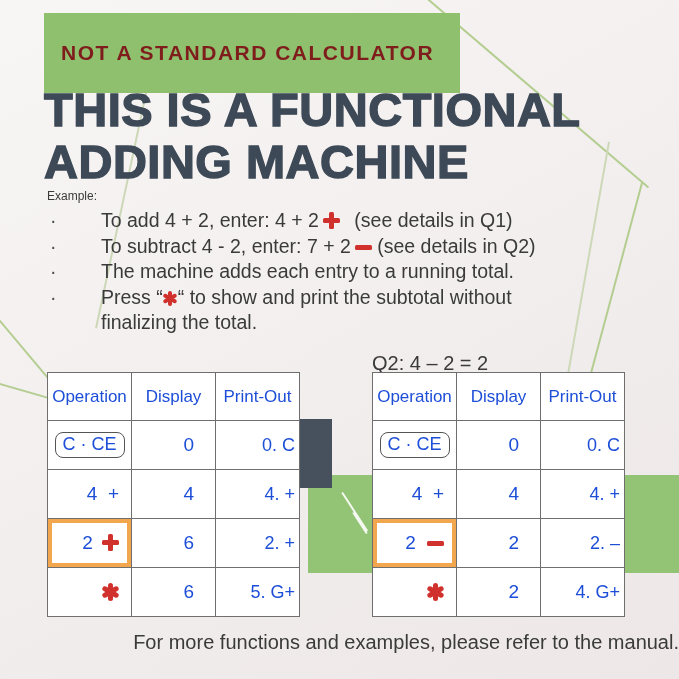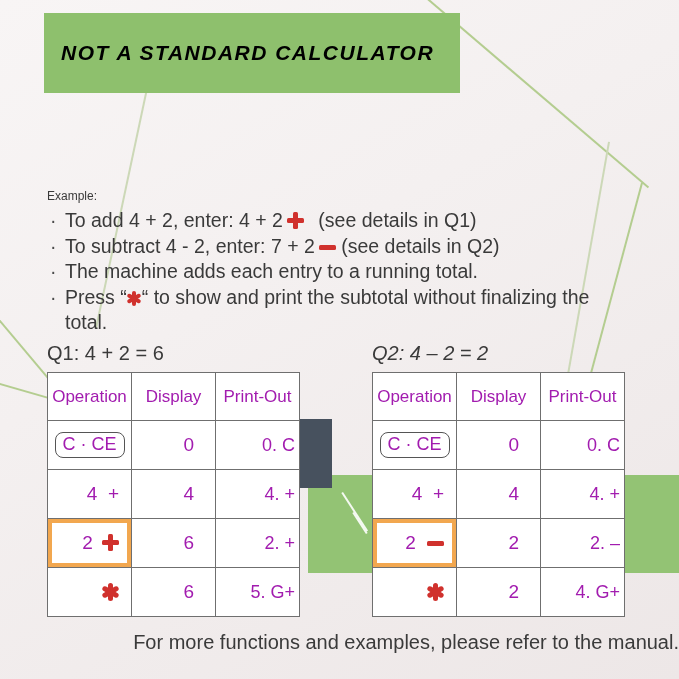--- a/index.html
+++ b/index.html
@@ -12,49 +12,49 @@
   
   .dline { position:absolute; height:2px; background:#b4cd90; transform-origin:0 0; z-index:1; }
   .dline.light { background:#ccd8b7; }
   .dline.white { background:rgba(255,255,255,.9); z-index:3; }
   
   .green-band { position:absolute; left:308px; top:475px; width:371px; height:98px; background:#93c374; z-index:2; }
   .dark-block { position:absolute; left:299px; top:419px; width:33px; height:69px; background:#47515e; z-index:3; }
   
   .banner { position:absolute; left:44px; top:13px; width:416px; height:80px; background:#8ec06d; z-index:4;
             display:flex; align-items:center; padding-left:17px; }
-  .banner span { color:#000000; font-size:21px; font-weight:bold; letter-spacing:1.5px;font-style:italic; }
+  .banner span { color:#7f1d1d; font-size:21px; font-weight:bold; letter-spacing:1.5px; }
   
   .heading { position:absolute; left:44px; top:84px; z-index:4; color:#3d4956;
              font-size:47px; font-weight:bold; line-height:52px; letter-spacing:.5px;
              -webkit-text-stroke:1.4px #3d4956; }
   
   .example { position:absolute; left:47px; top:189px; width:545px; z-index:4; color:#3a3a3a; }
   .example .extitle { font-size:12px; margin-bottom:5px; }
   .bullet { display:flex; font-size:19.5px; line-height:25.5px; }
   .bullet .dot { width:18px; padding-left:3px; color:#4a4a4a; }
-  .bullet .btext { flex:1; }
+  .bullet .btext { flex:1;margin-left:36px; }
   
   .ic-plus { display:inline-block; position:relative; width:17px; height:17px; vertical-align:-2px; margin-left:4px; }
   .ic-plus::before { content:""; position:absolute; left:0; top:6px; width:17px; height:5px; background:#d0312d; border-radius:1.5px; }
   .ic-plus::after  { content:""; position:absolute; top:0; left:6px; width:5px; height:17px; background:#d0312d; border-radius:1.5px; }
   .ic-minus { display:inline-block; width:17px; height:5px; background:#d0312d; border-radius:1.5px; vertical-align:3px; margin-left:4px; }
   .ic-ast { display:inline-block; position:relative; width:18px; height:18px; vertical-align:-3px; }
   .ic-ast i, .ic-ast::before, .ic-ast::after {
     content:""; position:absolute; left:6.5px; top:0; width:5px; height:18px; background:#d0312d; border-radius:2.5px; }
   .ic-ast::before { transform:rotate(60deg); }
   .ic-ast::after  { transform:rotate(-60deg); }
   .ic-ast.small { width:15px; height:15px; vertical-align:-2px; }
   .ic-ast.small i, .ic-ast.small::before, .ic-ast.small::after { left:5.5px; width:4px; height:15px; }
   .gap-after { margin-right:9px; }
   
   .qlabel { position:absolute; font-size:20px; color:#3a3a3a; z-index:4; }
   .qtable { position:absolute; z-index:4; }
   table { border-collapse:collapse; background:#ffffff; }
-  th, td { border:1px solid #6f6f6f; background:#ffffff; color:#a21caf; }
+  th, td { border:1px solid #6f6f6f; background:#ffffff; color:#1d4ed8; }
   th { width:84px; height:48px; font-size:17px; font-weight:normal; text-align:center; }
   td { width:84px; height:49px; font-size:19px; }
   td.op   { text-align:right; padding-right:12px; white-space:pre;margin-top:12px; }
   td.disp { text-align:right; padding-right:21px; }
   td.pout { text-align:right; padding-right:4px; font-size:18px; }
   td.hl   { box-shadow:inset 0 0 0 4px #f2a74f; }
   .keycap { display:inline-block; border:1.5px solid #555; border-radius:8px; padding:1px 7px 2px 7px; font-size:18px; white-space:pre; }
   
   .note { position:absolute; left:0; top:631px; width:679px; text-align:right; font-size:20px; color:#3a3a3a; z-index:4; }
 </style>
@@ -72,20 +72,24 @@
   <div class="dline white" style="left:343px; top:492px; width:46px;  transform:rotate(57deg);"></div>
   <div class="dline white" style="left:354px; top:512px; width:25px;  transform:rotate(57deg);"></div>
 
   <div class="green-band"></div>
   <div class="dark-block"></div>
 
   <div class="banner">
     <span>NOT A STANDARD CALCULATOR</span>
   </div>
 
+  <div class="heading">
+    <div>THIS IS A FUNCTIONAL</div>
+    <div>ADDING MACHINE</div>
+  </div>
 
   <div class="example">
     <div class="extitle">Example:</div>
 
     <div class="bullet">
       <span class="dot">·</span>
       <div class="btext"><span>To add 4 + 2, enter: 4 + 2</span><span class="ic-plus gap-after"></span> <span>(see details in Q1)</span></div>
     </div>
 
     <div class="bullet">
@@ -97,21 +101,20 @@
       <span class="dot">·</span>
       <div class="btext">The machine adds each entry to a running total.</div>
     </div>
 
     <div class="bullet">
       <span class="dot">·</span>
       <div class="btext"><span>Press “</span><span class="ic-ast small"><i></i></span><span>“ to show and print the subtotal without finalizing the total.</span></div>
     </div>
   </div>
 
-  <div class="qlabel" style="left:47px; top:342px;">Q1: 4 + 2 = 6</div>
   <div class="qtable" style="left:47px; top:372px;">
     <table>
       <thead>
         <tr>
           <th>Operation</th>
           <th>Display</th>
           <th>Print-Out</th>
         </tr>
       </thead>
       <tbody>
@@ -132,21 +135,21 @@
         </tr>
         <tr>
           <td class="op"><span class="ic-ast"><i></i></span></td>
           <td class="disp">6</td>
           <td class="pout">5. G+</td>
         </tr>
       </tbody>
     </table>
   </div>
 
-  <div class="qlabel" style="left:372px; top:342px;font-style:italic;">Q2: 4 – 2 = 2</div>
+  <div class="qlabel" style="left:372px; top:352px;">Q2: 4 – 2 = 2</div>
   <div class="qtable" style="left:372px; top:372px;">
     <table>
       <thead>
         <tr>
           <th>Operation</th>
           <th>Display</th>
           <th>Print-Out</th>
         </tr>
       </thead>
       <tbody>

